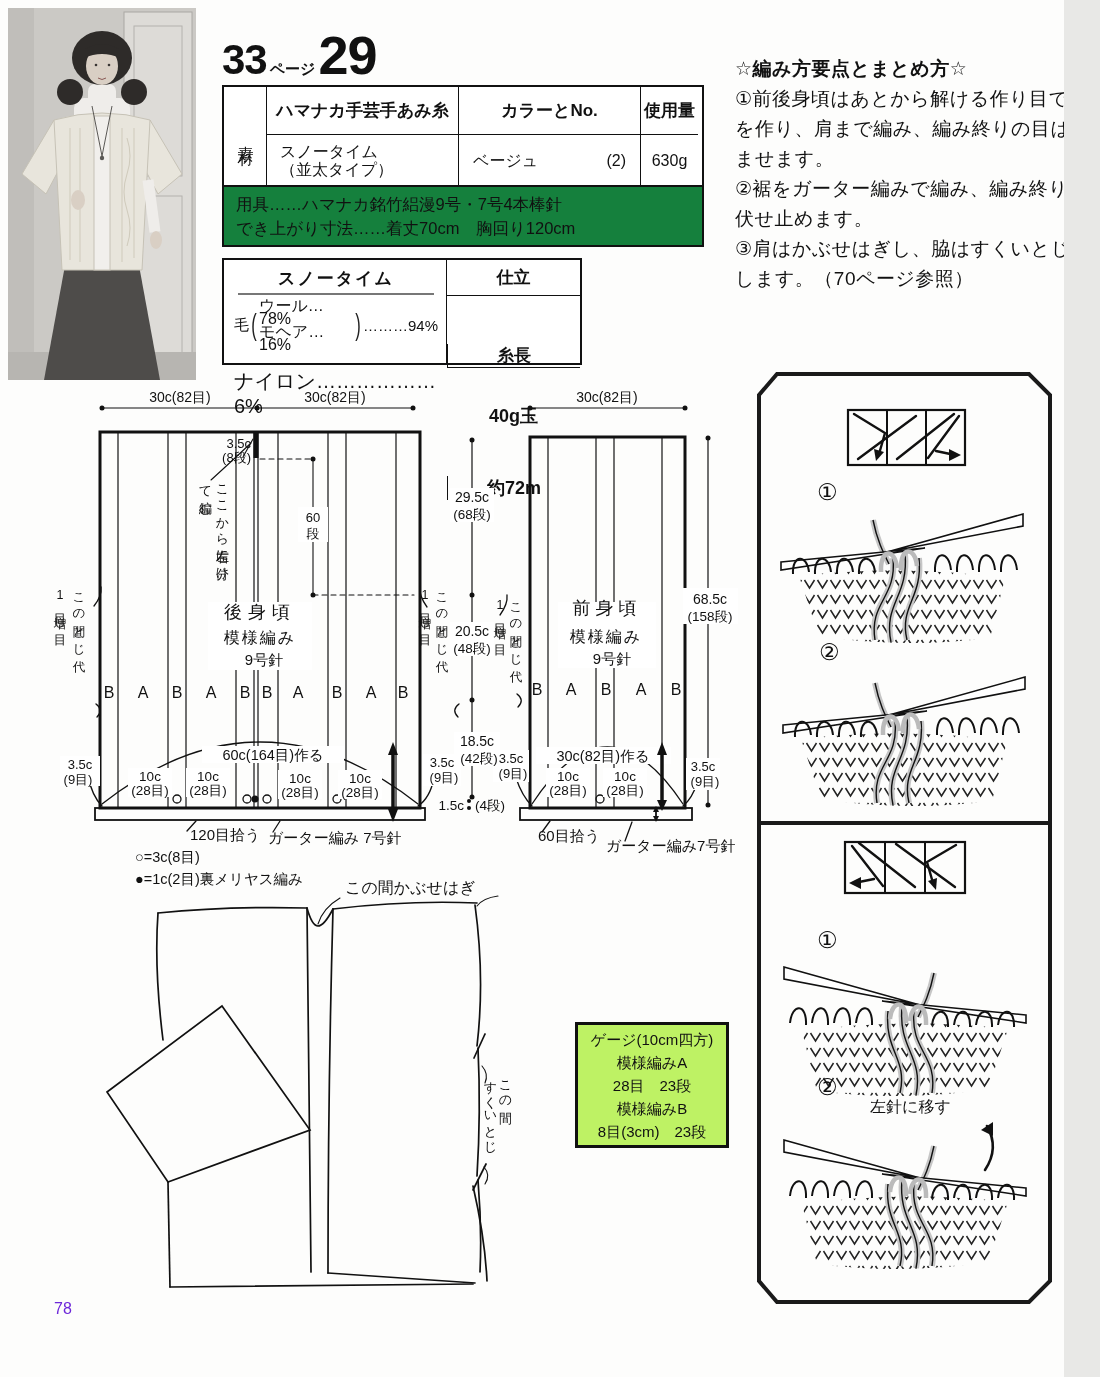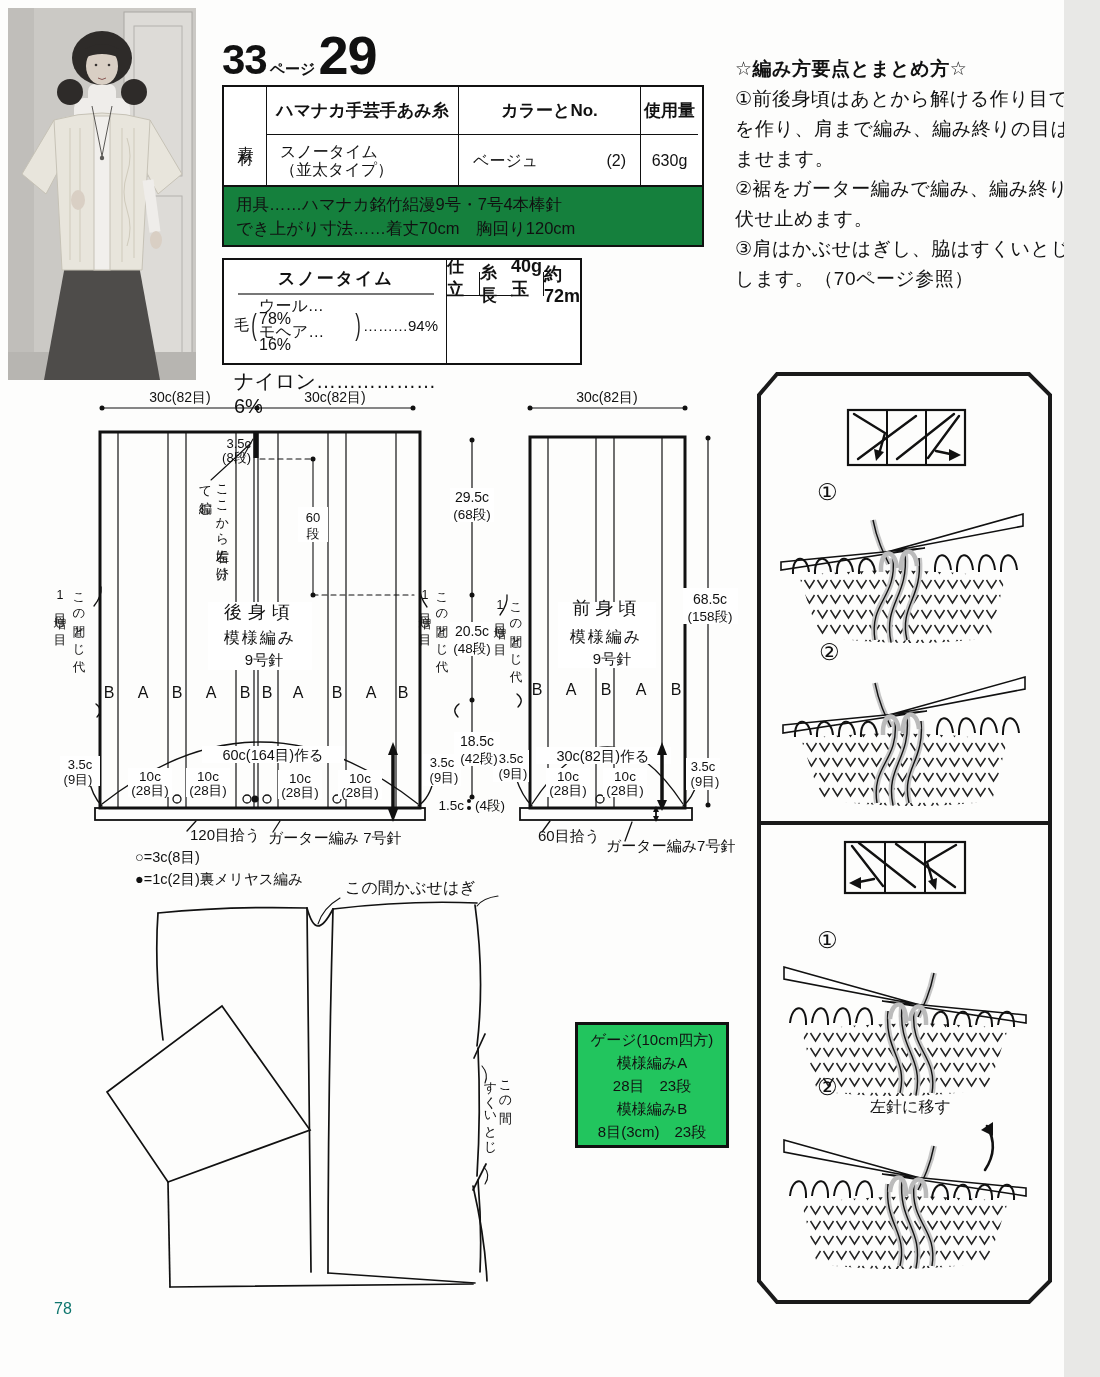--- a/index.html
+++ b/index.html
@@ -34,33 +34,33 @@
   .toolbox{border:2.5px solid #111;background:#15803d;padding:5px 12px;font-size:16.5px;line-height:24px;}
   
   .spec{border:2.5px solid #111;background:#fff;display:flex;}
   .spec-l{width:204px;padding:7px 8px 0 10px;}
   .spec-l .nm{text-align:center;font-size:17px;font-weight:bold;letter-spacing:2px;
               border-bottom:2px solid #777;padding-bottom:3px;margin:0 4px;}
   .wool{display:flex;align-items:center;font-size:15px;margin-top:4px;}
   .paren{font-size:30px;font-weight:200;transform:scaleX(.55);color:#222;}
   .wool .inner{font-size:16px;line-height:13px;}
   .nylon{font-size:20px;margin-top:17px;}
-  .spec-r{flex:1;border-left:1.6px solid #111;display:grid;grid-template-columns:1fr 1fr 1fr 1fr;
-          grid-template-rows:36px 1fr;}
+  .spec-r{flex:1;border-left:1.6px solid #111;display:grid;grid-template-columns:1fr;
+          grid-template-rows:36px 1fr;gap:36px;}
   .spec-r .h{font-weight:bold;font-size:17px;display:flex;align-items:center;justify-content:center;
              border-bottom:1.6px solid #111;}
   .spec-r .v{display:flex;align-items:center;justify-content:center;font-size:18px;font-weight:600;}
   .spec-r .bl{border-left:1.6px solid #111;margin-top:12px;}
   
   .howto{font-size:19px;line-height:30px;letter-spacing:.5px;}
   .howto .ttl{font-weight:bold;}
   
-  .gauge{border:3.5px solid #111;background:#22c55e;text-align:center;font-size:15px;line-height:23px;
+  .gauge{border:3.5px solid #111;background:#bef264;text-align:center;font-size:15px;line-height:23px;
          display:flex;flex-direction:column;justify-content:center;}
-  .pageno{font-size:16px;color:#0f766e;}
+  .pageno{font-size:16px;color:#6d28d9;}
 </style>
 </head>
 <body>
 
 <div id="canvas">
 
   <div class="abs" style="left:8px;top:8px">
     <svg width="188" height="372" viewBox="0 0 188 372">
       <rect x="0" y="0" width="188" height="372" fill="#cbc9c5"></rect>
       <rect x="0" y="0" width="26" height="372" fill="#c0beba"></rect>

